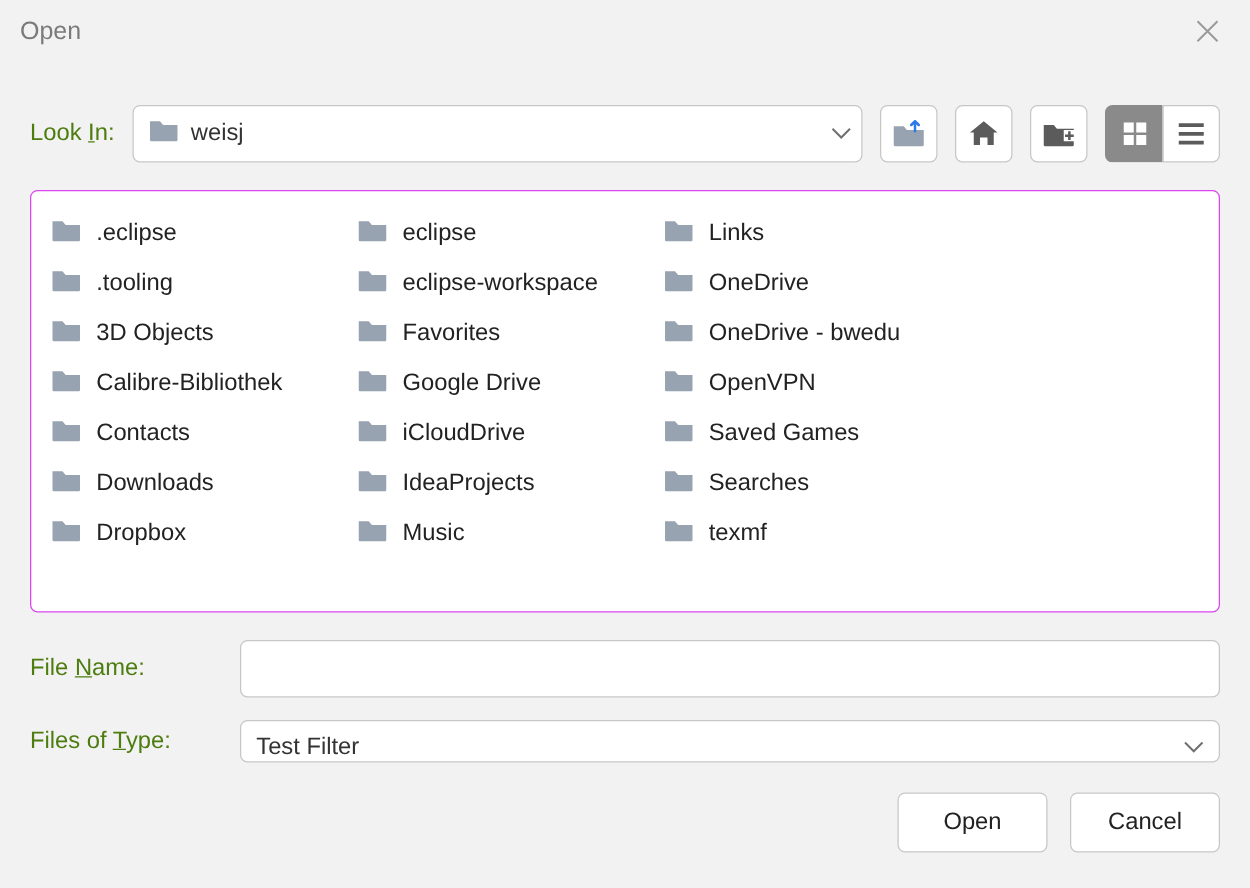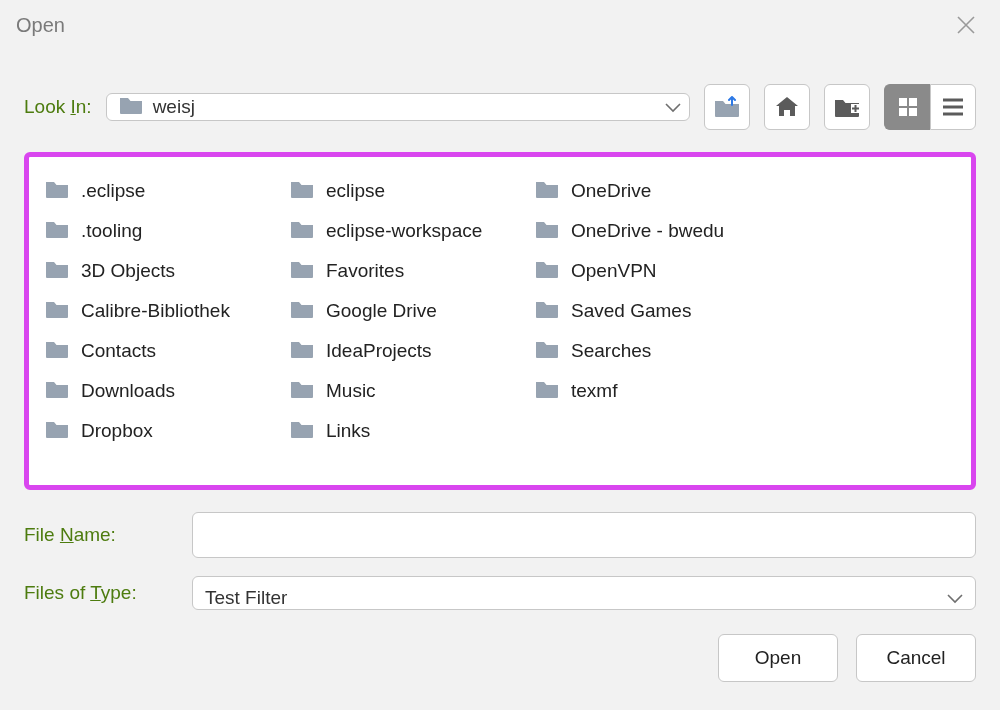--- a/index.html
+++ b/index.html
@@ -48,21 +48,21 @@
   }
   .label {
     color: #4d7c0f;
     font-size: 19px;
     white-space: nowrap;
   }
   .ul { text-decoration: underline; }
 
   .combo {
     flex: 1;
-    height: 28px;
+    height: 46px;
     border: 1px solid #c7c7c7;
     border-radius: 6px;
     background: #fff;
     display: flex;
     align-items: center;
     padding: 0 8px 0 12px;
     gap: 10px;
   }
   .combo .arrow {
     margin-left: auto;
@@ -88,21 +88,21 @@
 
   .btngroup {
     display: flex;
     gap: 0;
   }
   .btngroup .iconbtn:first-child { border-top-right-radius: 0; border-bottom-right-radius: 0; border-right: none;}
   .btngroup .iconbtn:last-child { border-top-left-radius: 0; border-bottom-left-radius: 0;}
 
   .file-area {
     margin: 22px 24px 0 24px;
-    border: 5px solid #d946ef;
+    border: 1px solid #d946ef;
     border-radius: 6px;
     background: #fff;
     height: 338px;
     padding: 14px 10px;
     display: flex;
     flex-direction: column;
     flex-wrap: wrap;
     align-content: flex-start;
     gap: 0;
   }
@@ -323,20 +323,26 @@
       <div class="file-item">
         <span><svg class="folder-glyph" viewBox="0 0 24 20">
             <path d="M1 3 h8 l2.5 3 H23 v12 a1 1 0 0 1 -1 1 H2 a1 1 0 0 1 -1 -1 Z" fill="#97a3b1"></path>
           </svg></span>
         <span class="name">Google Drive</span>
       </div>
       <div class="file-item">
         <span><svg class="folder-glyph" viewBox="0 0 24 20">
             <path d="M1 3 h8 l2.5 3 H23 v12 a1 1 0 0 1 -1 1 H2 a1 1 0 0 1 -1 -1 Z" fill="#97a3b1"></path>
           </svg></span>
+        <span class="name">iCloudDrive</span>
+      </div>
+      <div class="file-item">
+        <span><svg class="folder-glyph" viewBox="0 0 24 20">
+            <path d="M1 3 h8 l2.5 3 H23 v12 a1 1 0 0 1 -1 1 H2 a1 1 0 0 1 -1 -1 Z" fill="#97a3b1"></path>
+          </svg></span>
         <span class="name">IdeaProjects</span>
       </div>
       <div class="file-item">
         <span><svg class="folder-glyph" viewBox="0 0 24 20">
             <path d="M1 3 h8 l2.5 3 H23 v12 a1 1 0 0 1 -1 1 H2 a1 1 0 0 1 -1 -1 Z" fill="#97a3b1"></path>
           </svg></span>
         <span class="name">Music</span>
       </div>
       <div class="file-item">
         <span><svg class="folder-glyph" viewBox="0 0 24 20">

